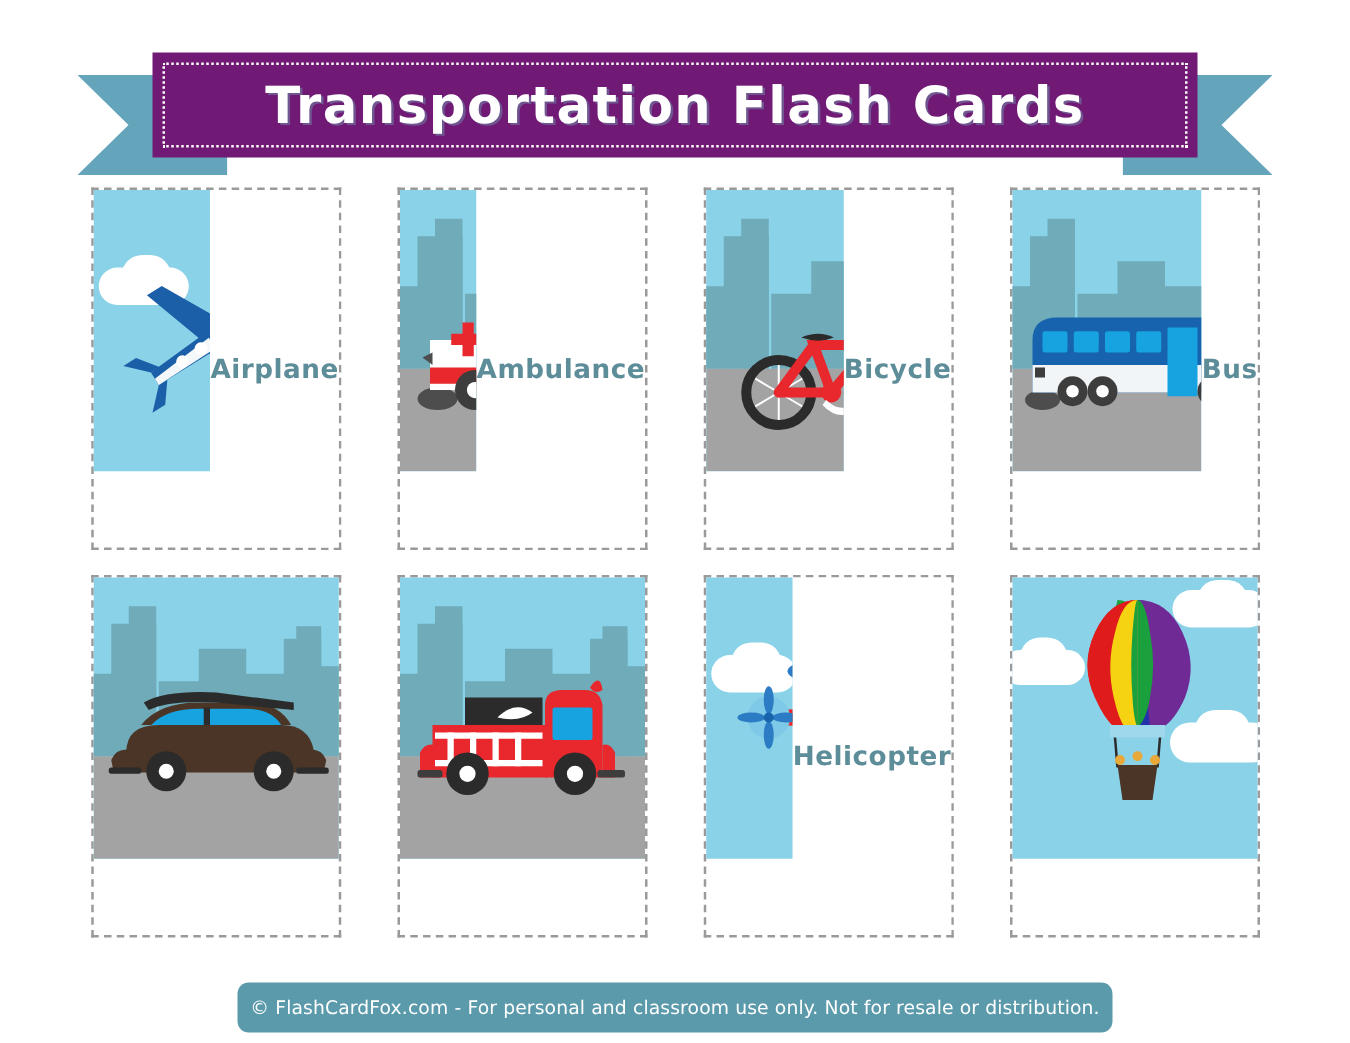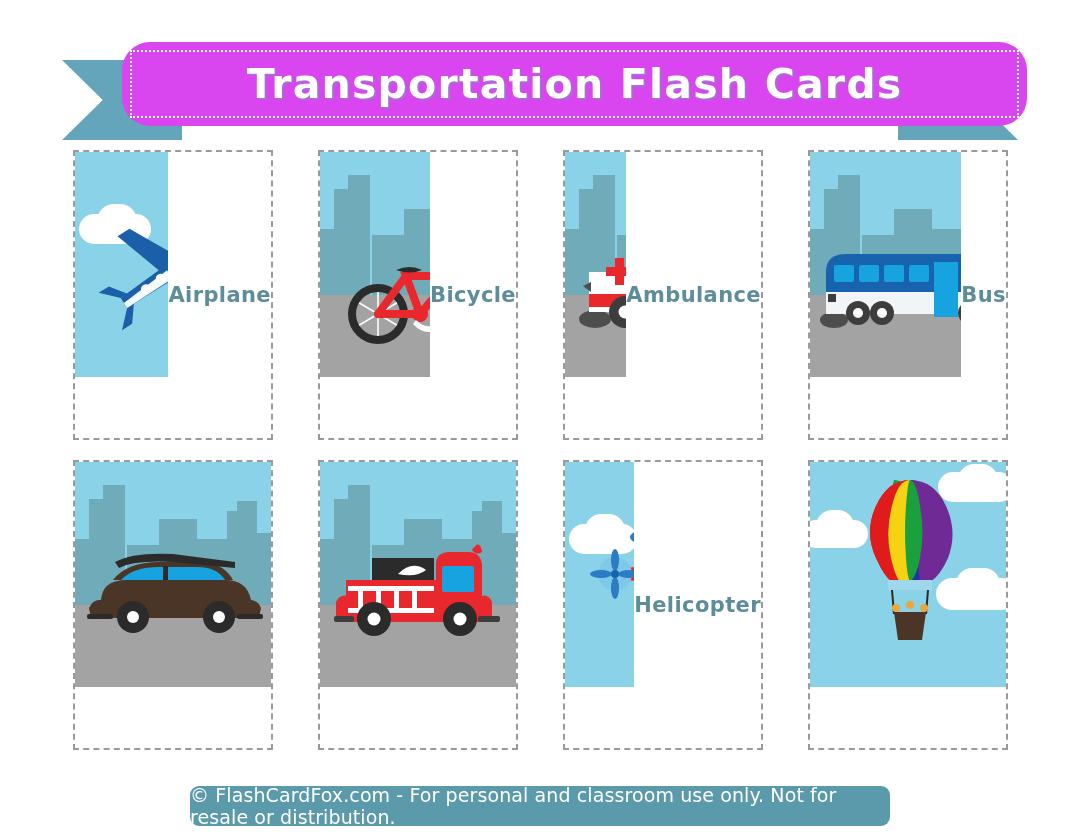--- a/index.html
+++ b/index.html
@@ -10,22 +10,22 @@
     overflow:hidden;position:relative;
   }
 
   
   .banner-wrap{position:absolute;left:0;top:18px;width:1080px;height:122px;}
   .ribbon-tail{position:absolute;top:42px;width:120px;height:80px;background:#64a5bb;}
   .ribbon-tail.left{left:62px;
     clip-path:polygon(0% 0%,100% 0%,100% 100%,0% 100%,34% 50%);}
   .ribbon-tail.right{left:898px;
     clip-path:polygon(0% 0%,100% 0%,66% 50%,100% 100%,0% 100%);}
-  .banner{position:absolute;left:122px;top:24px;width:905px;height:84px;
-    background:#d946ef;border-radius:28px;}
+  .banner{position:absolute;left:122px;top:24px;width:836px;height:84px;
+    background:#701a75;}
   .banner-dots{position:absolute;left:8px;top:8px;right:8px;bottom:8px;
     border:2px dotted #ffffff;}
   .banner-title{position:absolute;left:0;top:0;width:100%;height:84px;
     display:flex;align-items:center;justify-content:center;
     color:#ffffff;font-size:41px;font-weight:bold;letter-spacing:1.2px;
     text-shadow:2px 2px 0 rgba(110,160,178,.45);
     font-family:"DejaVu Sans",sans-serif;}
 
   
   .grid{position:absolute;left:73px;top:150px;width:940px;height:600px;
@@ -44,21 +44,21 @@
 
   
   .road{position:absolute;left:0;bottom:0;width:100%;height:82px;background:#a3a3a3;}
   .bld{position:absolute;bottom:82px;background:#6fabb8;}
   .cloud{position:absolute;background:#ffffff;border-radius:40px;}
 
   
   .footer{position:absolute;left:190px;top:786px;width:700px;height:40px;
     background:#5b9aab;border-radius:9px;
     display:flex;align-items:center;justify-content:center;}
-  .footer span{color:#ffffff;font-size:19px;letter-spacing:.1px;
+  .footer span{color:#ffffff;font-size:15px;letter-spacing:.1px;
     font-family:"DejaVu Sans",sans-serif;}
 </style>
 </head>
 <body>
 
 <div class="banner-wrap">
   <div class="ribbon-tail left"></div>
   <div class="ribbon-tail right"></div>
   <div class="banner">
     <div class="banner-dots"></div>
@@ -103,20 +103,57 @@
       <div class="bld" style="left:14px;width:36px;height:106px;"></div>
       <div class="bld" style="left:28px;width:22px;height:120px;"></div>
       <div class="bld" style="left:52px;width:34px;height:60px;"></div>
       <div class="bld" style="left:84px;width:38px;height:86px;"></div>
       <div class="bld" style="left:120px;width:34px;height:66px;"></div>
       <div class="bld" style="left:152px;width:30px;height:94px;"></div>
       <div class="bld" style="left:162px;width:20px;height:104px;"></div>
       <div class="bld" style="left:180px;width:26px;height:72px;"></div>
       <div class="road"></div>
       <svg viewBox="0 0 200 225" width="200" height="225" style="position:absolute;left:0;top:0;">
+        <ellipse cx="30" cy="167" rx="16" ry="9" fill="#4d4d4d"></ellipse>
+        <ellipse cx="170" cy="167" rx="16" ry="9" fill="#4d4d4d"></ellipse>
+        <path d="M24 120 L104 120 L104 98 L130 98 L158 122 L178 126 L178 160 L24 160 Z" fill="#ffffff"></path>
+        <path d="M104 100 L128 100 L152 122 L104 122 Z" fill="#f2f5f7"></path>
+        <rect x="24" y="142" width="154" height="13" fill="#e8282c"></rect>
+        <g fill="#e8282c">
+          <rect x="50" y="106" width="9" height="27"></rect>
+          <rect x="41" y="115" width="27" height="9"></rect>
+        </g>
+        <rect x="99" y="104" width="30" height="22" rx="2" fill="#17a3e0"></rect>
+        <rect x="134" y="110" width="20" height="17" rx="2" fill="#17a3e0"></rect>
+        <path d="M118 98 q8 -14 14 -2 q-6 6 -14 2 Z" fill="#e8282c"></path>
+        <rect x="128" y="92" width="5" height="8" fill="#e8282c"></rect>
+        <circle cx="60" cy="160" r="16" fill="#3d3d3d"></circle>
+        <circle cx="60" cy="160" r="6.5" fill="#ffffff"></circle>
+        <circle cx="142" cy="160" r="16" fill="#3d3d3d"></circle>
+        <circle cx="142" cy="160" r="6.5" fill="#ffffff"></circle>
+        <path d="M18 134 l8 -4 l0 10 Z" fill="#4d4d4d"></path>
+        <path d="M182 134 l-8 -4 l0 10 Z" fill="#4d4d4d"></path>
+      </svg>
+    </div>
+    <div class="label">Ambulance</div>
+  </div>
+
+  <div class="card">
+    <div class="pic">
+      <div class="bld" style="left:-6px;width:22px;height:66px;"></div>
+      <div class="bld" style="left:14px;width:36px;height:106px;"></div>
+      <div class="bld" style="left:28px;width:22px;height:120px;"></div>
+      <div class="bld" style="left:52px;width:34px;height:60px;"></div>
+      <div class="bld" style="left:84px;width:38px;height:86px;"></div>
+      <div class="bld" style="left:120px;width:34px;height:66px;"></div>
+      <div class="bld" style="left:152px;width:30px;height:94px;"></div>
+      <div class="bld" style="left:162px;width:20px;height:104px;"></div>
+      <div class="bld" style="left:180px;width:26px;height:72px;"></div>
+      <div class="road"></div>
+      <svg viewBox="0 0 200 225" width="200" height="225" style="position:absolute;left:0;top:0;">
         <g stroke="#ffffff" stroke-width="2">
           <circle cx="58" cy="162" r="26" fill="none"></circle>
           <circle cx="142" cy="162" r="26" fill="none"></circle>
         </g>
         <g stroke="#ffffff" stroke-width="1.6">
           <line x1="58" y1="162" x2="58" y2="136"></line>
             <line x1="58" y1="162" x2="80" y2="149"></line>
           <line x1="58" y1="162" x2="80" y2="175"></line>
             <line x1="58" y1="162" x2="58" y2="188"></line>
           <line x1="58" y1="162" x2="36" y2="175"></line>
@@ -139,57 +176,20 @@
           <path d="M58 162 L86 124"></path>
         </g>
         <path d="M76 118 q14 -6 26 0 q-12 5 -26 0 Z" fill="#2b2b2b"></path>
         <path d="M140 118 q14 -4 18 2 l-4 5 q-8 -5 -14 -3 Z" fill="#2b2b2b"></path>
         <circle cx="100" cy="162" r="8" fill="#e8282c"></circle>
         <path d="M96 168 q10 10 20 4 l3 5 q-14 8 -26 -5 Z" fill="#ffffff"></path>
         <rect x="112" y="176" width="14" height="4" fill="#e8282c"></rect>
       </svg>
     </div>
     <div class="label">Bicycle</div>
-  </div>
-
-  <div class="card">
-    <div class="pic">
-      <div class="bld" style="left:-6px;width:22px;height:66px;"></div>
-      <div class="bld" style="left:14px;width:36px;height:106px;"></div>
-      <div class="bld" style="left:28px;width:22px;height:120px;"></div>
-      <div class="bld" style="left:52px;width:34px;height:60px;"></div>
-      <div class="bld" style="left:84px;width:38px;height:86px;"></div>
-      <div class="bld" style="left:120px;width:34px;height:66px;"></div>
-      <div class="bld" style="left:152px;width:30px;height:94px;"></div>
-      <div class="bld" style="left:162px;width:20px;height:104px;"></div>
-      <div class="bld" style="left:180px;width:26px;height:72px;"></div>
-      <div class="road"></div>
-      <svg viewBox="0 0 200 225" width="200" height="225" style="position:absolute;left:0;top:0;">
-        <ellipse cx="30" cy="167" rx="16" ry="9" fill="#4d4d4d"></ellipse>
-        <ellipse cx="170" cy="167" rx="16" ry="9" fill="#4d4d4d"></ellipse>
-        <path d="M24 120 L104 120 L104 98 L130 98 L158 122 L178 126 L178 160 L24 160 Z" fill="#ffffff"></path>
-        <path d="M104 100 L128 100 L152 122 L104 122 Z" fill="#f2f5f7"></path>
-        <rect x="24" y="142" width="154" height="13" fill="#e8282c"></rect>
-        <g fill="#e8282c">
-          <rect x="50" y="106" width="9" height="27"></rect>
-          <rect x="41" y="115" width="27" height="9"></rect>
-        </g>
-        <rect x="99" y="104" width="30" height="22" rx="2" fill="#17a3e0"></rect>
-        <rect x="134" y="110" width="20" height="17" rx="2" fill="#17a3e0"></rect>
-        <path d="M118 98 q8 -14 14 -2 q-6 6 -14 2 Z" fill="#e8282c"></path>
-        <rect x="128" y="92" width="5" height="8" fill="#e8282c"></rect>
-        <circle cx="60" cy="160" r="16" fill="#3d3d3d"></circle>
-        <circle cx="60" cy="160" r="6.5" fill="#ffffff"></circle>
-        <circle cx="142" cy="160" r="16" fill="#3d3d3d"></circle>
-        <circle cx="142" cy="160" r="6.5" fill="#ffffff"></circle>
-        <path d="M18 134 l8 -4 l0 10 Z" fill="#4d4d4d"></path>
-        <path d="M182 134 l-8 -4 l0 10 Z" fill="#4d4d4d"></path>
-      </svg>
-    </div>
-    <div class="label">Ambulance</div>
   </div>
 
   <div class="card">
     <div class="pic">
       <div class="bld" style="left:-6px;width:22px;height:66px;"></div>
       <div class="bld" style="left:14px;width:36px;height:106px;"></div>
       <div class="bld" style="left:28px;width:22px;height:120px;"></div>
       <div class="bld" style="left:52px;width:34px;height:60px;"></div>
       <div class="bld" style="left:84px;width:38px;height:86px;"></div>
       <div class="bld" style="left:120px;width:34px;height:66px;"></div>

